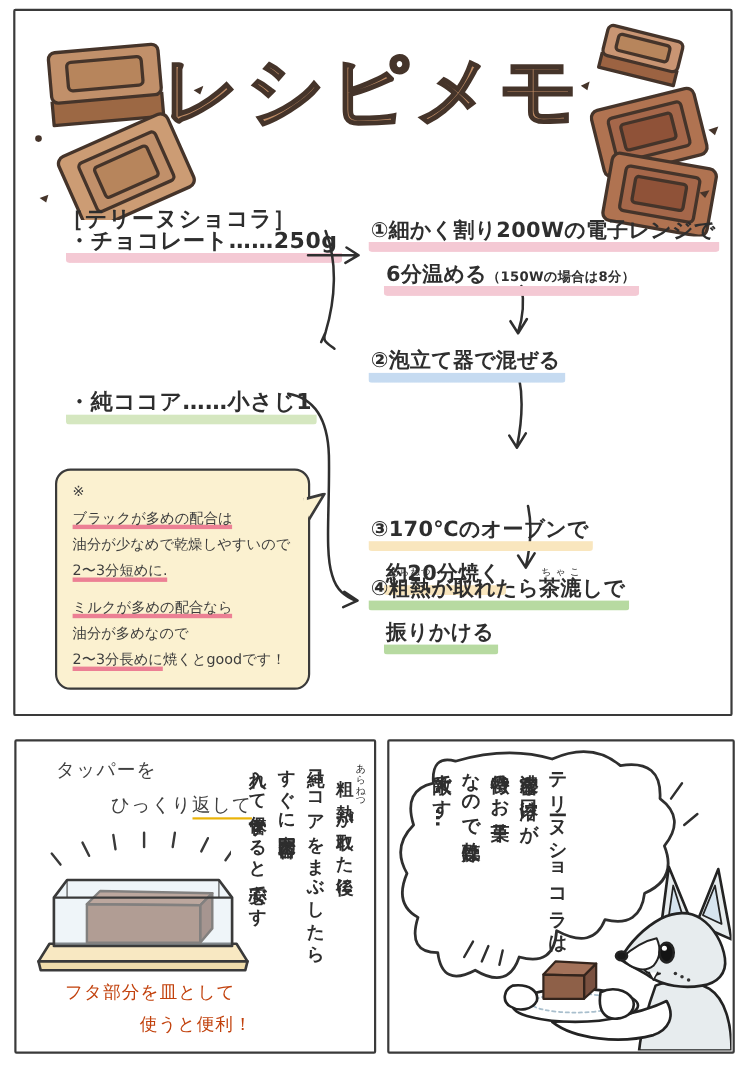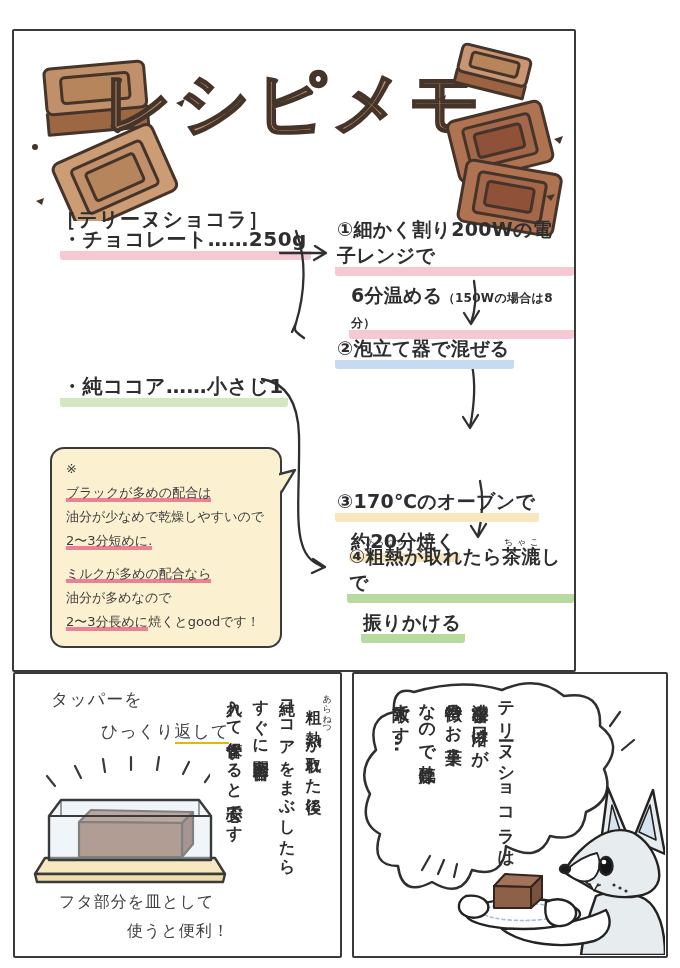--- a/index.html
+++ b/index.html
@@ -2,40 +2,40 @@
 <html><head>
 <meta charset="utf-8">
 <style>
   html,body{margin:0;padding:0;}
   body{
     width:680px;height:968px;position:relative;background:#ffffff;
     font-family:"DejaVu Sans",sans-serif;color:#2e2e2e;overflow:hidden;
     -webkit-font-smoothing:antialiased;
   }
   .panel{position:absolute;background:#fff;border:2.5px solid #3a3a3a;border-radius:2px;box-sizing:border-box;}
-  #panel-top{left:12px;top:29px;width:564px;height:643px;}
+  #panel-top{left:12px;top:8px;width:654px;height:643px;}
   #panel-store{left:13px;top:672px;width:329px;height:286px;}
   #panel-fox{left:352px;top:672px;width:316px;height:286px;}
 
   
   .title{
     position:absolute;left:0;right:0;top:36px;text-align:center;
     font-size:70px;font-weight:bold;line-height:1.05;letter-spacing:5px;
     color:#c08d66;-webkit-text-stroke:2.2px #45342a;
   }
   .recipe-name{position:absolute;left:42px;top:149px;font-size:20px;font-weight:600;letter-spacing:1px;margin-top:26px;}
 
   
   .hl{display:inline-block;padding:1px 4px 7px 2px;border-radius:3px;
       background-repeat:no-repeat;background-size:100% 9px;background-position:0 100%;}
   .hl-pink  {background-image:linear-gradient(#f4c9d4,#f4c9d4);}
   .hl-blue  {background-image:linear-gradient(#c6dbf1,#c6dbf1);}
   .hl-greenl{background-image:linear-gradient(#d5e7c0,#d5e7c0);}
   .hl-yellow{background-image:linear-gradient(#f9e6be,#f9e6be);}
-  .hl-green {background-image:linear-gradient(#b7daa1,#b7daa1);margin-left:12px;}
+  .hl-green {background-image:linear-gradient(#b7daa1,#b7daa1);}
 
   .ing{position:absolute;left:46px;font-size:20px;font-weight:600;letter-spacing:.5px;}
   #ing-choc{top:194px;} #ing-egg{top:279px;} #ing-cocoa{top:341px;}
 
   .step{position:absolute;left:321px;font-size:19px;font-weight:600;letter-spacing:.3px;}
   .step .line{margin-bottom:6px;}
   .step .line + .line{padding-left:14px;}
   #step1{top:185px;} #step2{top:304px;} #step3{top:413px;margin-top:44px;} #step4{top:506px;}
   .small{font-size:12px;}
   ruby rt{font-size:9px;letter-spacing:0;font-weight:500;}
@@ -51,21 +51,21 @@
   .gap{margin-top:9px;}
   .nu{background-image:linear-gradient(#ec8094,#ec8094);background-repeat:no-repeat;
       background-size:100% 4px;background-position:0 97%;padding-bottom:2px;}
 
   .connectors{position:absolute;left:0;top:0;pointer-events:none;}
 
   
   .hand{position:absolute;font-size:17px;color:#404040;letter-spacing:1px;}
   #hand1{left:36px;top:14px;} #hand2{left:86px;top:46px;}
   .hand-u{border-bottom:2px solid #eab308;padding-bottom:1px;}
-  .caption{position:absolute;font-size:16px;color:#404040;letter-spacing:1px;}
+  .caption{position:absolute;font-size:16px;color:#c2410c;letter-spacing:1px;}
   #cap1{left:44px;top:218px;} #cap2{left:112px;top:247px;}
   .vtext{
     position:absolute;writing-mode:vertical-rl;text-orientation:mixed;
     font-weight:600;color:#2e2e2e;
   }
   #store-vtext{right:8px;top:14px;height:258px;font-size:16px;line-height:1.65;letter-spacing:1.5px;}
   #store-vtext .vcol{display:block;}
 
   
   #fox-svg{position:absolute;left:0;top:0;}

